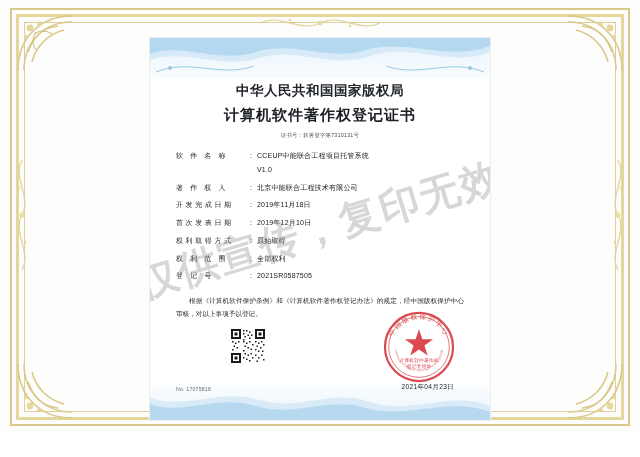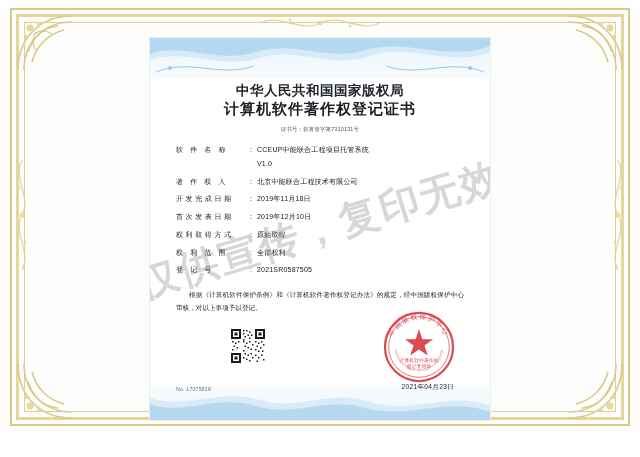--- a/index.html
+++ b/index.html
@@ -109,20 +109,21 @@
     letter-spacing: .5px;
     margin-top: 2px;
   }
   .title2 {
     text-align: center;
     font-family: "Liberation Serif", serif;
     font-size: 15px;
     font-weight: bold;
     color: #1b1f25;
     letter-spacing: 1px;
+    margin-top: 6px;
   }
   .certno {
     text-align: center;
     font-size: 5.4px;
     color: #4a4f55;
     margin-top: 7px;
     letter-spacing: .2px;
   }
 
   .fields {

